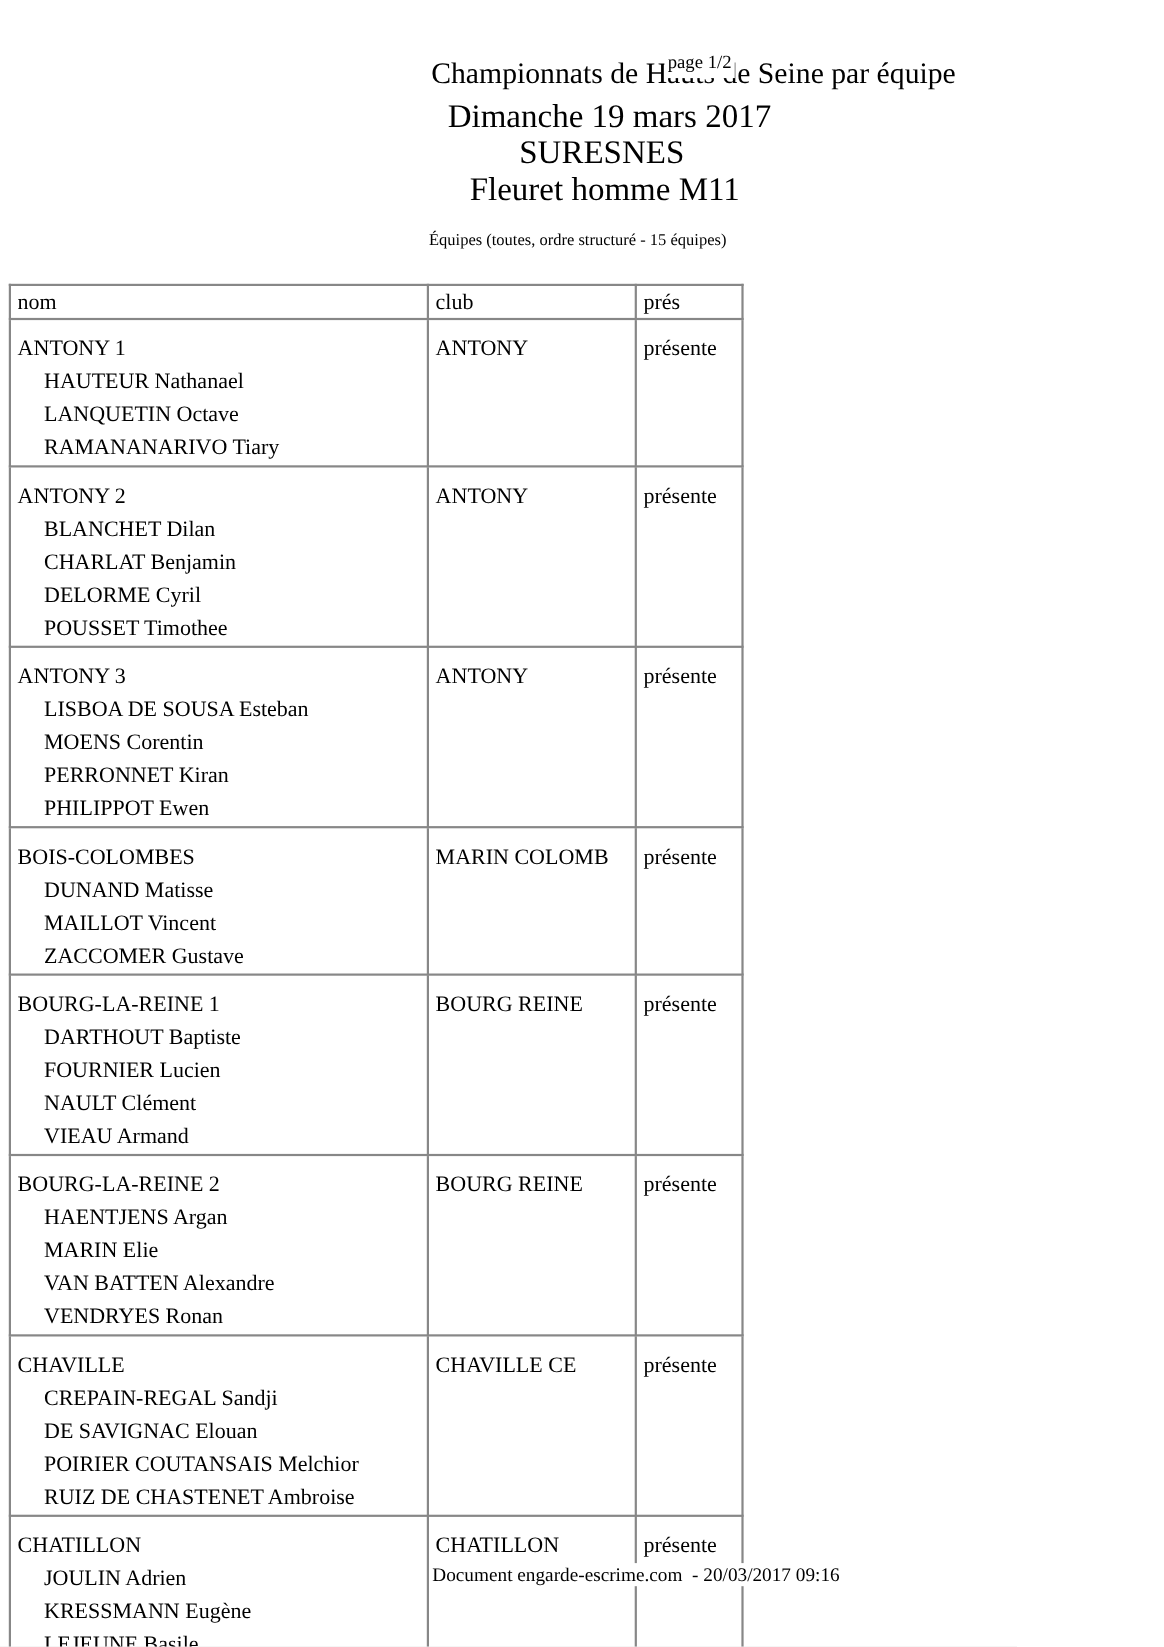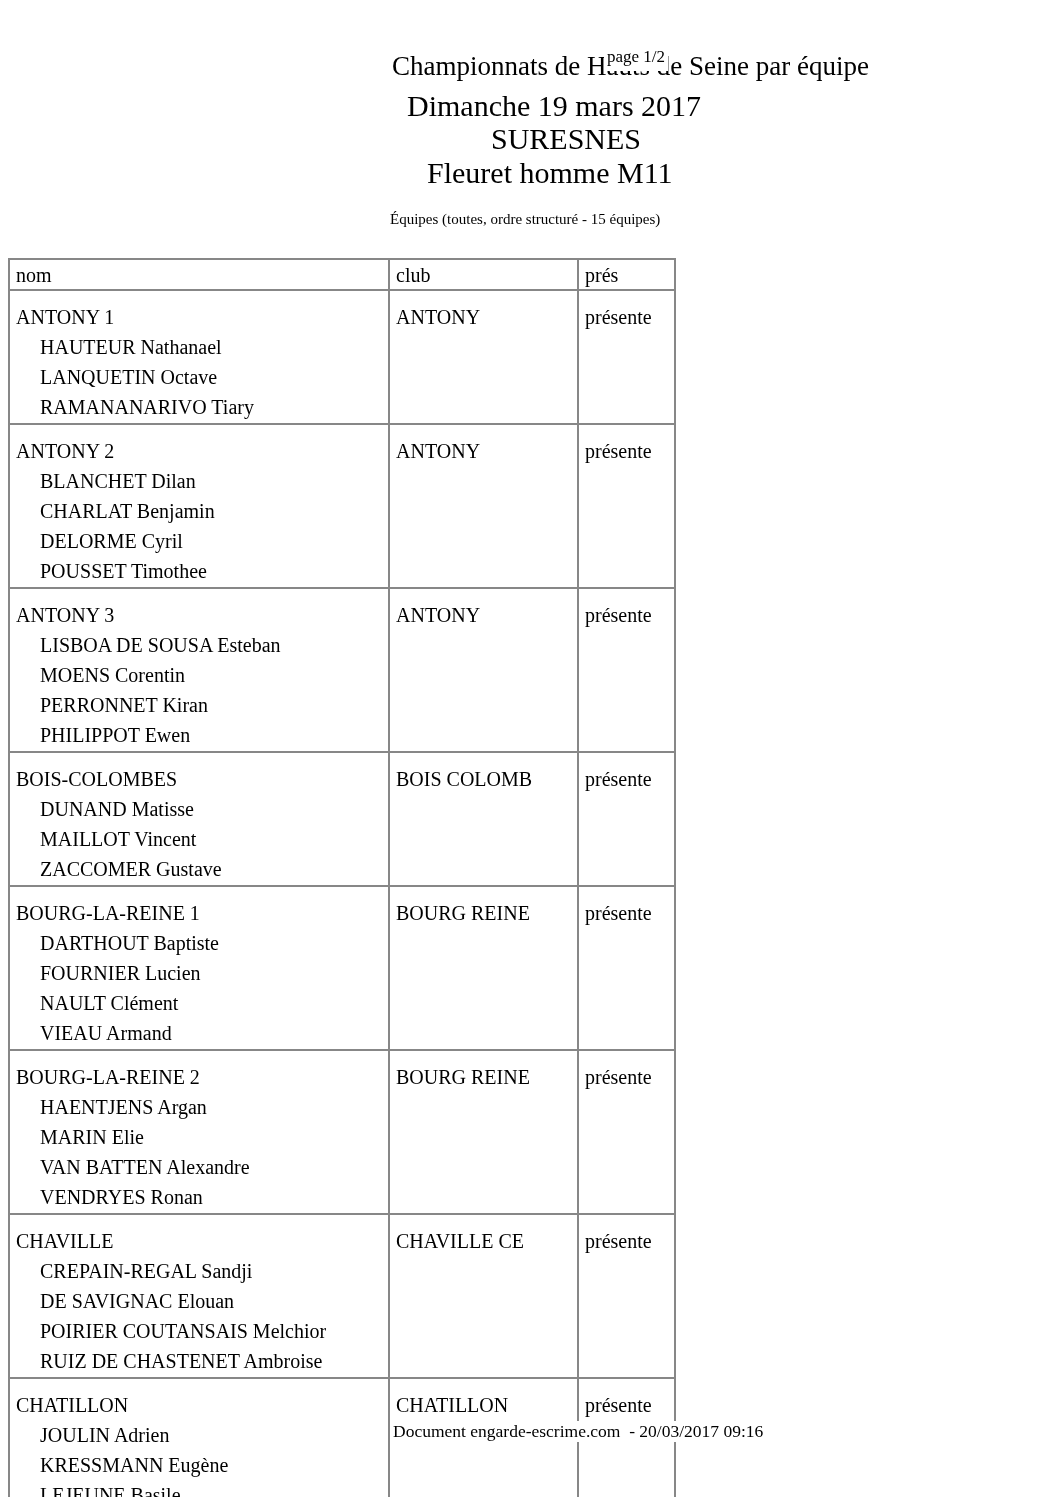--- a/index.html
+++ b/index.html
@@ -32,21 +32,21 @@
     height: 26px;
     background: #ffffff;
     font-size: 17px;
     line-height: 24px;
     padding: 0 3px;
     white-space: nowrap;
     z-index: 2;
   }
   .hdr-line { position: absolute; font-size: 30px; line-height: 28px; white-space: nowrap; }
   .hdr-date     { left: 407px; top: 92px; }
-  .hdr-location { left: 491px; top: 125px; }
+  .hdr-location { left: 472px; top: 125px; }
   .hdr-event    { left: 427px; top: 159px; }
   .section-heading { position: absolute; left: 390px; top: 204px; font-size: 15px; line-height: 30px; white-space: nowrap; }
 
   table.teams {
     position: absolute;
     left: 8px;
     top: 258px;
     width: 666px;
     border-collapse: collapse;
     table-layout: fixed;
@@ -161,21 +161,21 @@
       </tr>
 
       <tr>
         <td>
           <div class="team-name">BOIS-COLOMBES</div>
           <div class="member">DUNAND Matisse</div>
           <div class="member">MAILLOT Vincent</div>
           <div class="member">ZACCOMER Gustave</div>
         </td>
         <td>
-            <div class="cell-text">BOIS COLOMB</div>
+            <div class="cell-text">MARIN COLOMB</div>
           </td>
         <td>
             <div class="cell-text">présente</div>
           </td>
       </tr>
 
       <tr>
         <td>
           <div class="team-name">BOURG-LA-REINE 1</div>
           <div class="member">DARTHOUT Baptiste</div>

